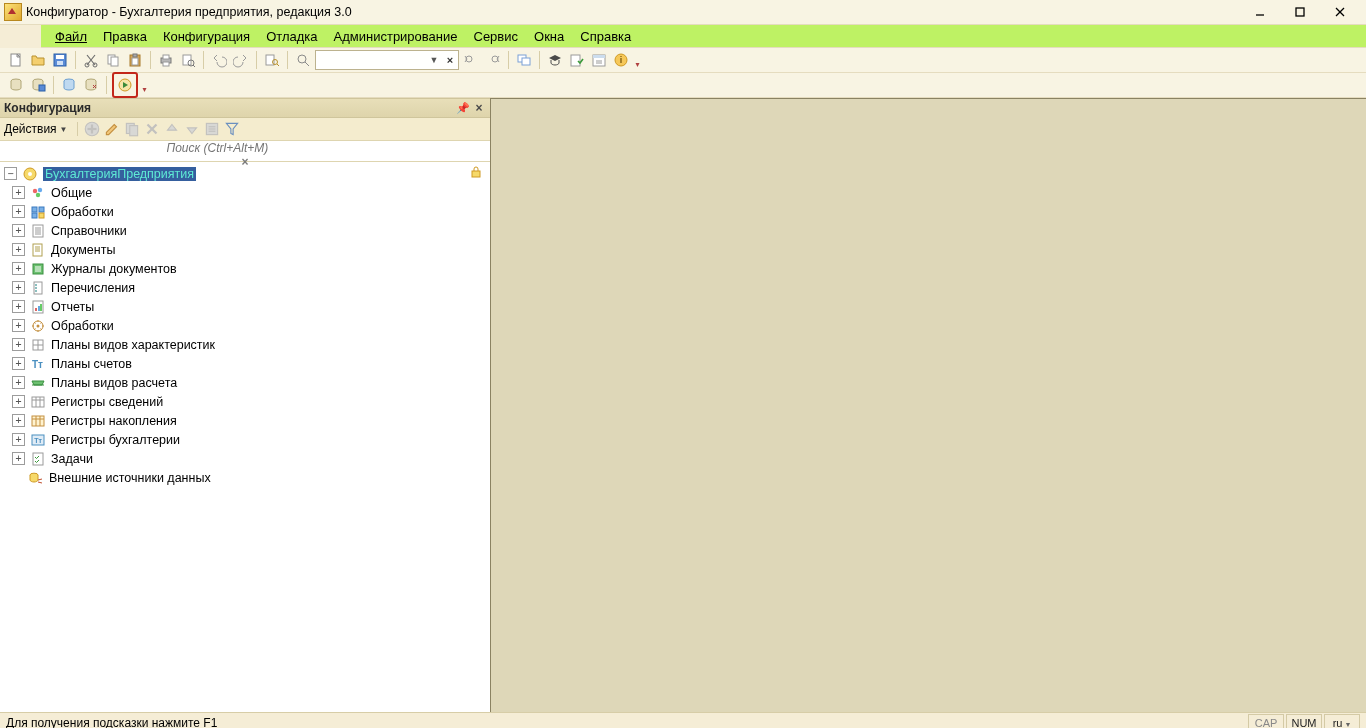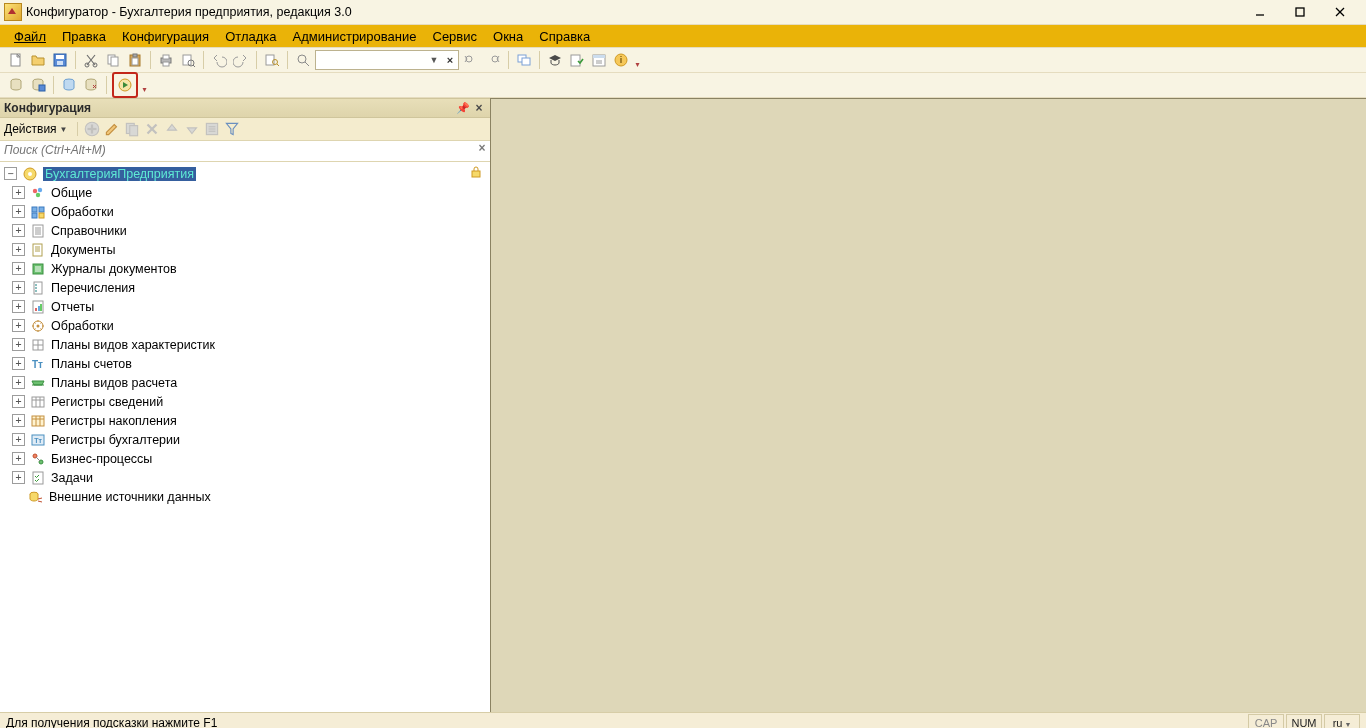--- a/index.html
+++ b/index.html
@@ -45,26 +45,27 @@
     width: 40px; height: 20px;
     display:flex;align-items:center;justify-content:center;
     font-family: "Segoe UI Symbol", sans-serif;
     font-size: 11px;
   }
   .win-controls .btn svg { stroke:#000; fill:none; stroke-width:1.3; }
 
   
   .menu-bar {
     height: 22px;
-    background: #eab308;
+    background: #bef264;
     display: flex;
     align-items: center;
     padding: 0 6px;
     border-bottom: 1px solid #e5dcbf;
     gap: 0;
+    margin-left: 41px;
   }
   .menu-bar .menu-item {
     padding: 2px 8px;
     font-size: 13px;
   }
   .menu-bar .menu-item .ul { text-decoration: underline; }
 
   
   .toolbar {
     height: 24px;
@@ -162,23 +163,24 @@
   .panel-toolbar .act-drop { font-size:8px;color:#444;padding-right:4px;}
   .panel-toolbar .ptb-btn {
     width:18px;height:18px;display:flex;align-items:center;justify-content:center;
   }
   .panel-toolbar .ptb-btn.disabled svg *{ stroke:#bdbdbd;fill:#d6d6d6;}
   .panel-toolbar .ptb-btn.disabled { opacity:0.9; }
 
   .search-row {
     height: 20px;
     border-bottom: 1px solid #ded5b0;
-    display:flex;align-items:flex-start;
+    display:flex;align-items:center;
     background:#fff;
     position:relative;
+    flex-direction:column;
   }
   .search-row input{
     flex:1;border:none;outline:none;height:18px;padding:0 4px;
     font-size:12px;color:#888;font-style:italic;background:transparent;
   }
   .search-row .sclear{
     width:16px;text-align:center;color:#7a7a7a;font-weight:bold;font-size:12px;
   }
 
   .tree {
@@ -700,31 +702,20 @@
           <span class="ticon">
             <svg viewBox="0 0 16 16">
               <rect x="2" y="3" width="12" height="10" fill="#e0ecf6" stroke="#4a8fc0"></rect>
               <text x="8" y="11" font-size="7" text-anchor="middle" fill="#4a8fc0" font-weight="bold">Tт</text>
             </svg>
           </span>
           <span class="label">Регистры бухгалтерии</span>
         </div>
 
 
-      <div class="tree-row child">
-          <span class="expander plus"></span>
-          <span class="ticon">
-            <svg viewBox="0 0 16 16">
-              <circle cx="5" cy="5" r="2" fill="#f08060" stroke="#c05030"></circle>
-              <circle cx="11" cy="11" r="2" fill="#6cc070" stroke="#3a9040"></circle>
-              <path d="M6 6l4 4" stroke="#888"></path>
-            </svg>
-          </span>
-          <span class="label">Бизнес-процессы</span>
-        </div>
 
       <div class="tree-row child">
           <span class="expander plus"></span>
           <span class="ticon">
             <svg viewBox="0 0 16 16">
               <rect x="3" y="2" width="10" height="12" fill="#fff" stroke="#9a9a9a"></rect>
               <path d="M5 6l1.5 1.5L9 5" stroke="#3a9a3a" fill="none"></path>
               <path d="M5 10l1.5 1.5L9 9" stroke="#3a9a3a" fill="none"></path>
             </svg>
           </span>

